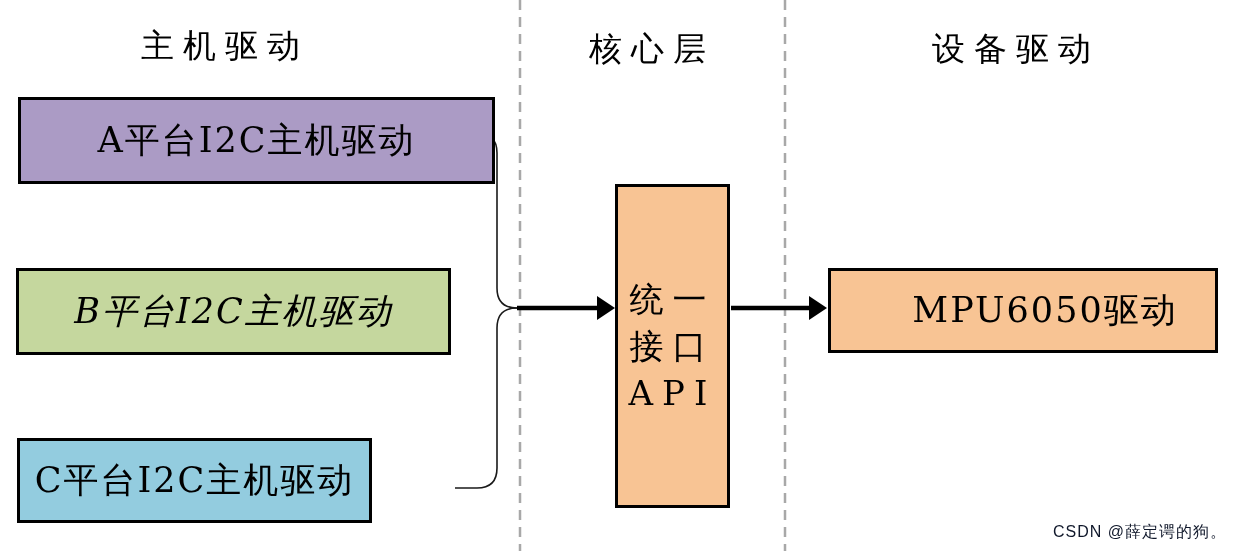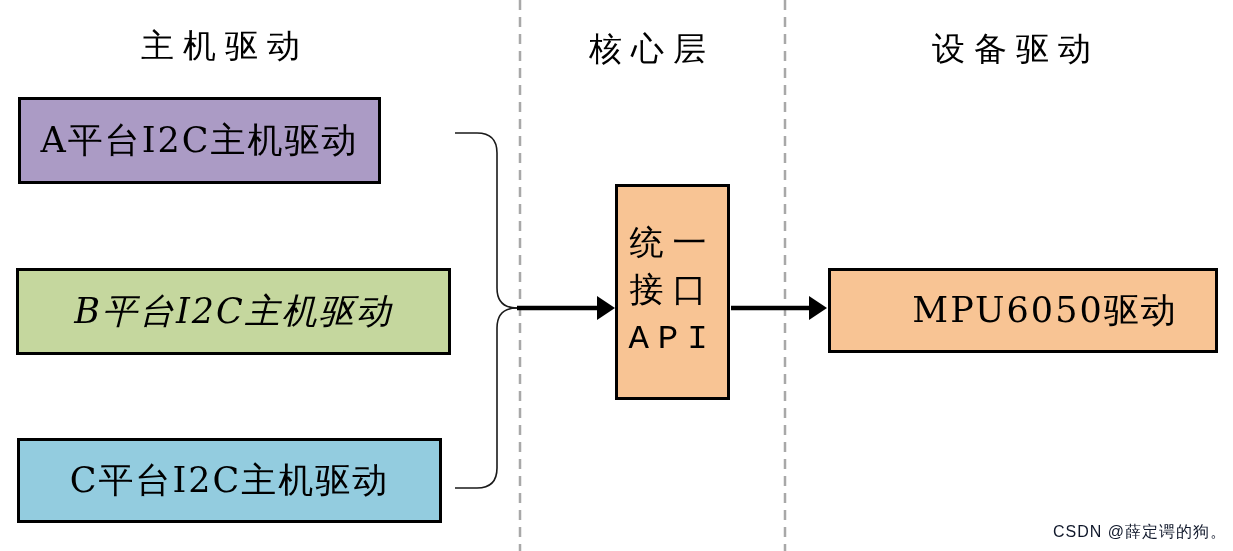--- a/index.html
+++ b/index.html
@@ -71,27 +71,27 @@
     <path d="M455,133 h22 q20,0 20,20 V288 q0,20 20,20" fill="none" stroke="#1a1a1a" stroke-width="1.6"></path>
     <path d="M455,488 h22 q20,0 20,-20 V328 q0,-20 20,-20" fill="none" stroke="#1a1a1a" stroke-width="1.6"></path>
 
     <line x1="517" y1="308" x2="599" y2="308" stroke="#000" stroke-width="4.5"></line>
     <polygon points="597,296 597,320 615,308" fill="#000"></polygon>
 
     <line x1="731" y1="308" x2="811" y2="308" stroke="#000" stroke-width="4.5"></line>
     <polygon points="809,296 809,320 827,308" fill="#000"></polygon>
   </svg>
 
-  <div class="node" style="left: 18px; top: 97px; width: 363px; height: 87px; background-color: rgb(171, 155, 197); text-align: center;">A平台I2C主机驱动</div>
+  <div class="node" style="left: 18px; top: 97px; width: 477px; height: 87px; background-color: rgb(171, 155, 197); text-align: center;">A平台I2C主机驱动</div>
 
   <div class="node" style="left: 16px; top: 268px; width: 435px; height: 87px; background-color: rgb(197, 215, 158); font-style: italic;">B平台I2C主机驱动</div>
 
-  <div class="node" style="left: 17px; top: 438px; width: 425px; height: 85px; background-color: rgb(147, 204, 223);">C平台I2C主机驱动</div>
+  <div class="node" style="left: 17px; top: 438px; width: 355px; height: 85px; background-color: rgb(147, 204, 223);">C平台I2C主机驱动</div>
 
-  <div class="node multiline" style="left: 615px; top: 184px; width: 115px; height: 216px; background-color: rgb(248, 196, 148); font-family: Liberation Mono, monospace;">统一
+  <div class="node multiline" style="left: 615px; top: 184px; width: 115px; height: 324px; background-color: rgb(248, 196, 148);">统一
 接口
 API</div>
 
   <div class="node" style="left: 828px; top: 268px; width: 390px; height: 85px; background-color: rgb(248, 196, 148); padding-left: 44px;">MPU6050驱动</div>
 
   <div class="watermark">CSDN @薛定谔的狗。</div>
 
 </div>
 
 </body></html>

